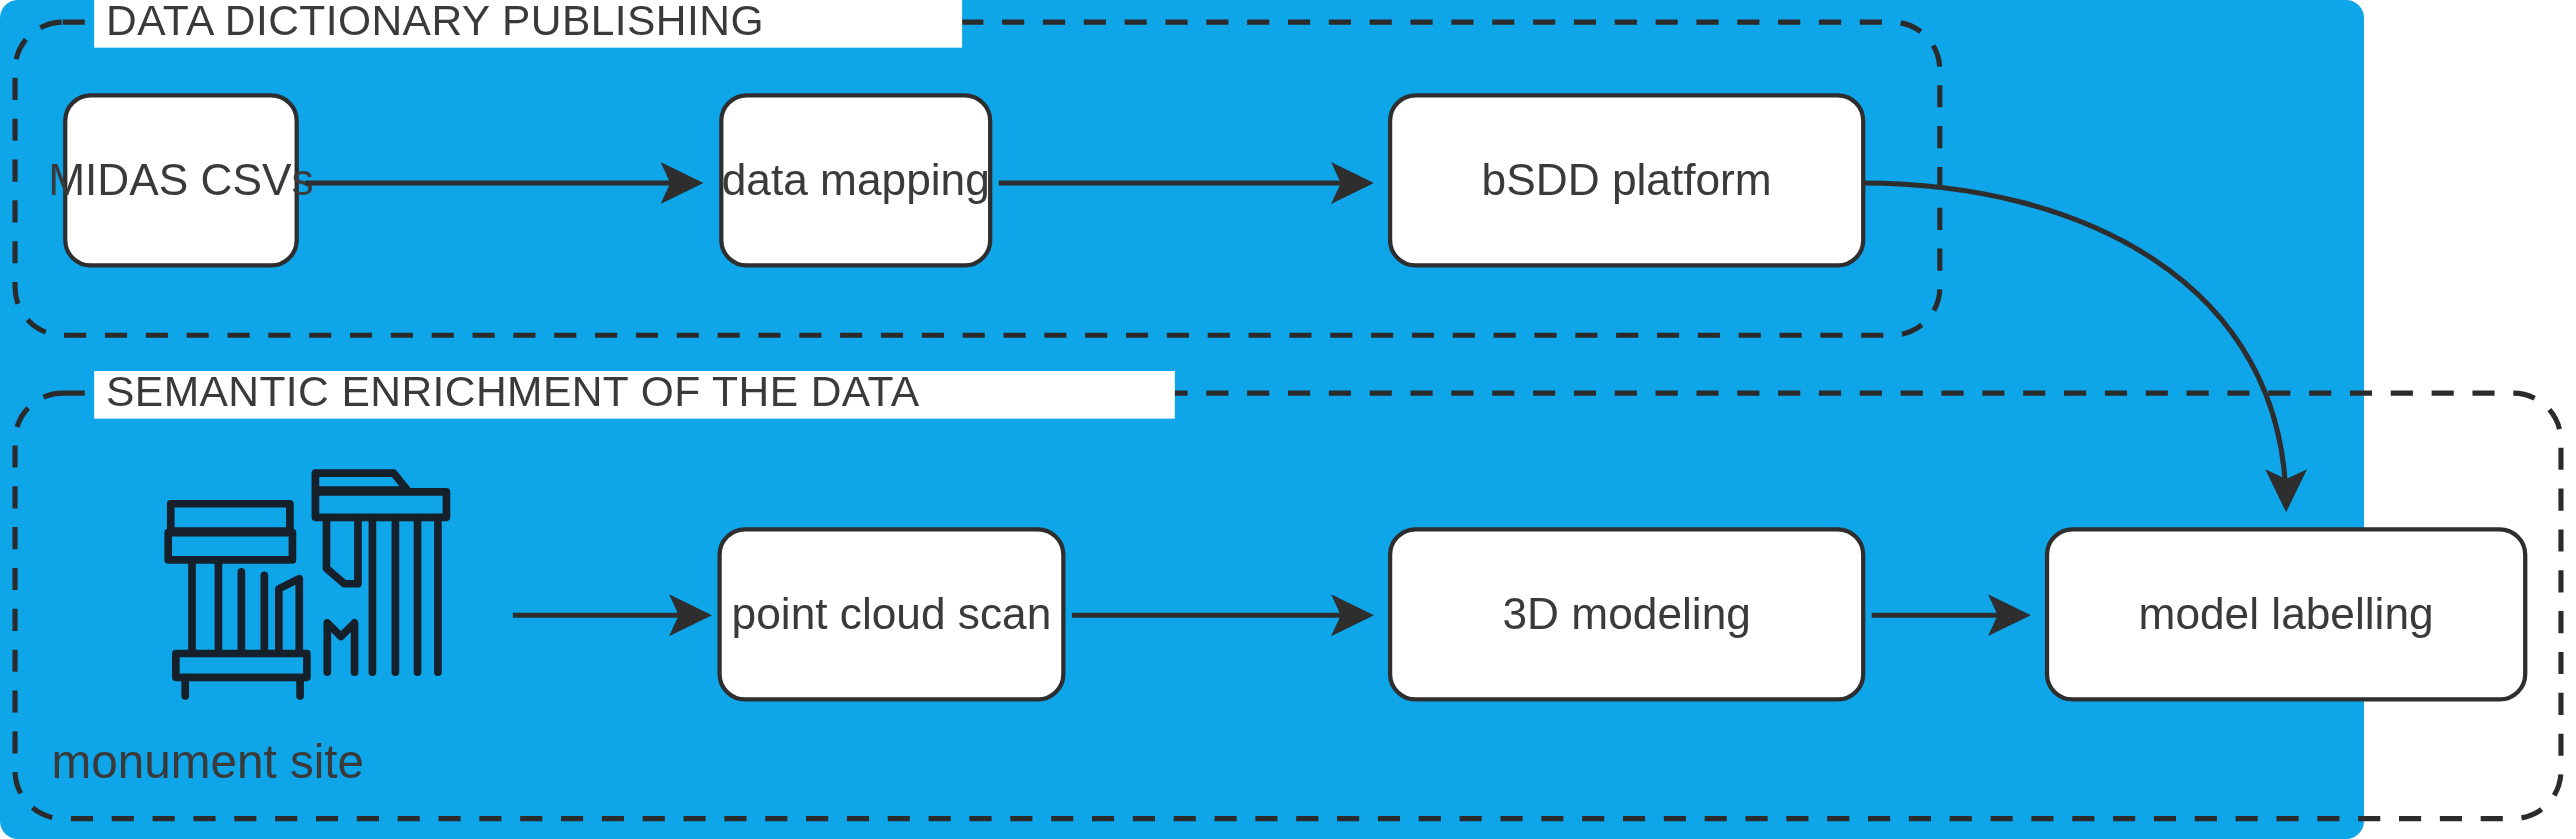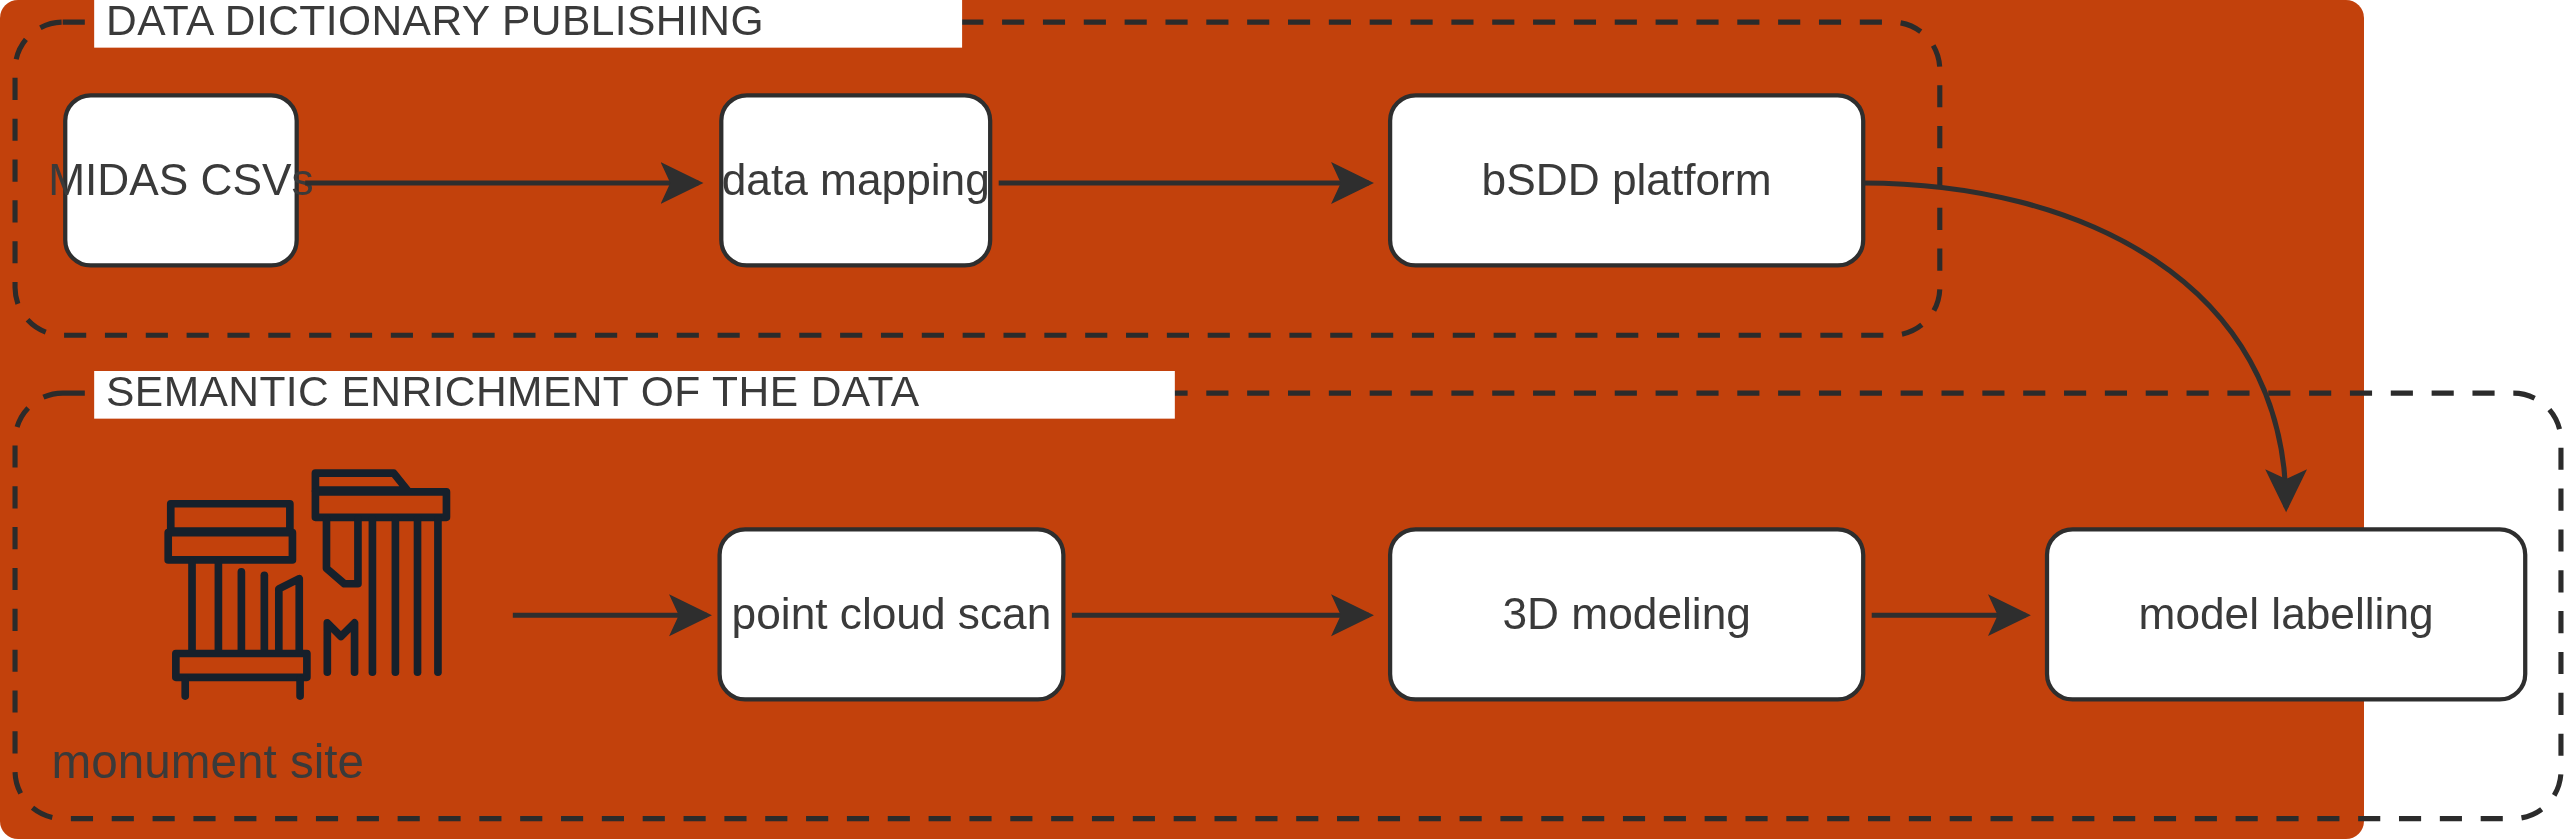--- a/index.html
+++ b/index.html
@@ -10,21 +10,21 @@
   body {
     width: 2576px;
     height: 839px;
     overflow: hidden;
     font-family: "Liberation Sans", sans-serif;
   }
   #diagram-root {
     position: relative;
     width: 2364px;
     height: 839px;
-    background: #c2410c;
+    background: #0ea5e9;
     border-radius: 18px;
   }
   svg#flow {
     position: absolute;
     top: 0;
     left: 0;
     width: 2576px;
     height: 839px;
     display: block;
   }

